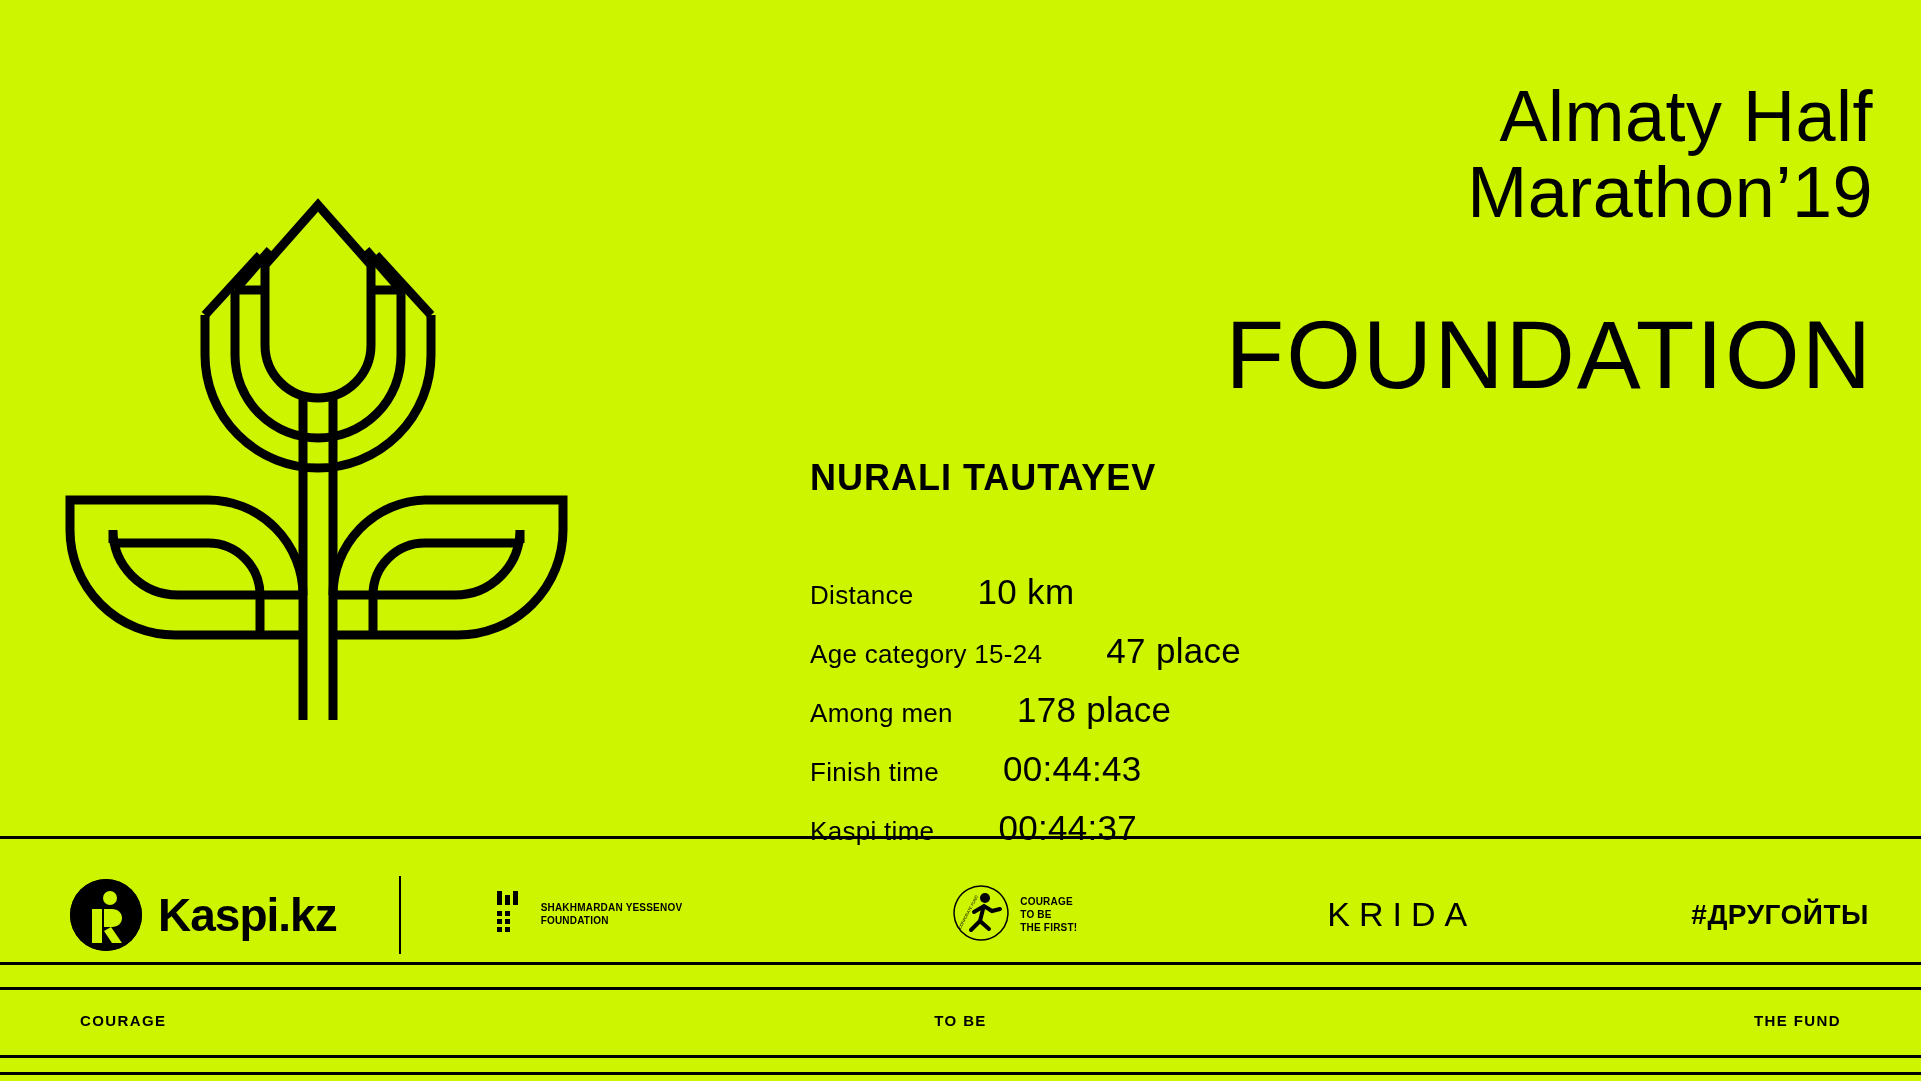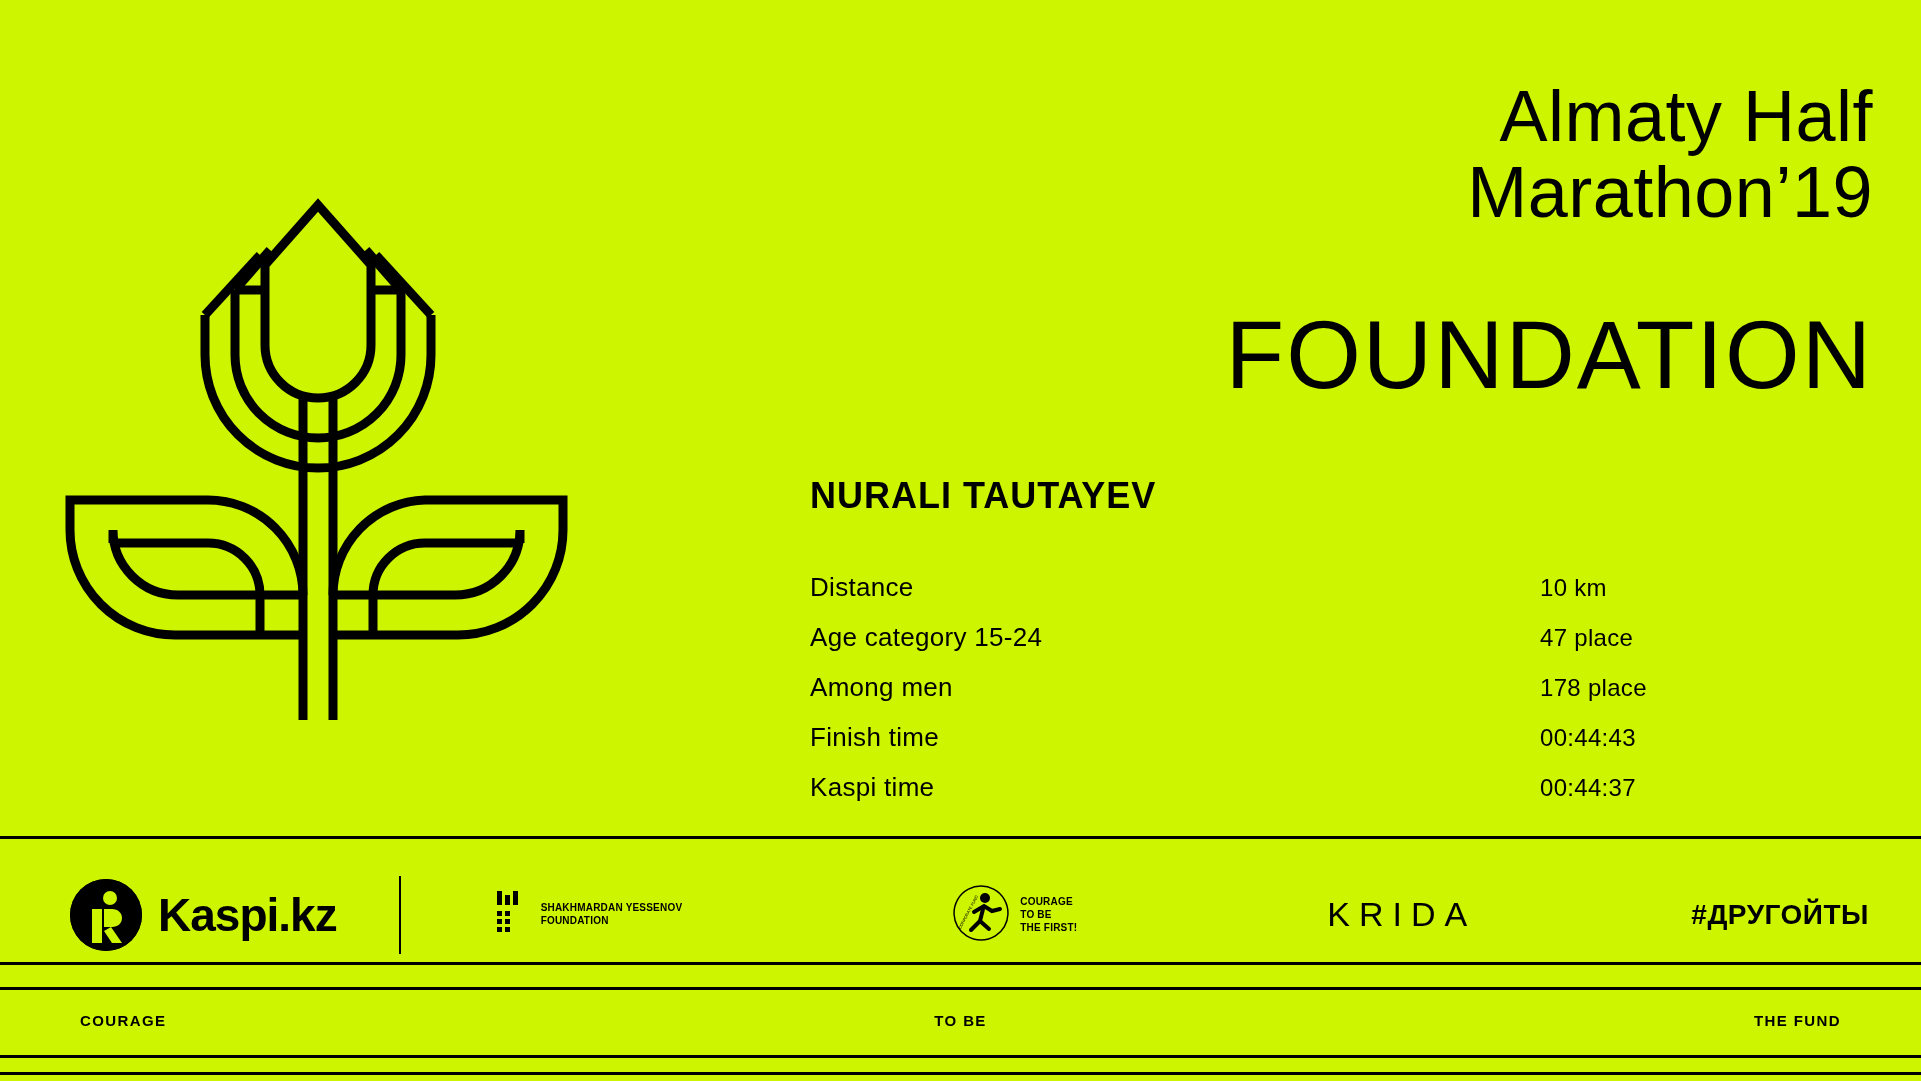--- a/index.html
+++ b/index.html
@@ -60,51 +60,50 @@
     font-size: 96px;
     letter-spacing: 2px;
     font-weight: 400;
     text-align: right;
     white-space: nowrap;
   }
 
   .runner-name {
     position: absolute;
     left: 810px;
-    top: 475px;
+    top: 457px;
     font-size: 36px;
     font-weight: 700;
     letter-spacing: 1px;
     white-space: nowrap;
   }
 
   .results {
     position: absolute;
     left: 810px;
     top: 572px;
     width: 990px;
   }
   .result-row {
     display: flex;
     align-items: baseline;
-    justify-content: space-between;
     margin-bottom: 19px;
   }
   .result-row .label {
     font-size: 26px;
     font-weight: 400;
     letter-spacing: 0.3px;
   }
   .result-row .value {
-    font-size: 24px;
+    font-size: 35px;
     font-weight: 400;
     letter-spacing: 0.3px;
     width: 260px;
     text-align: left;
-    margin-left: 40px;
+    margin-left: 64px;
   }
 
   
   .hrule {
     position: absolute;
     left: 0;
     right: 0;
     height: 3px;
     background: #000;
   }

